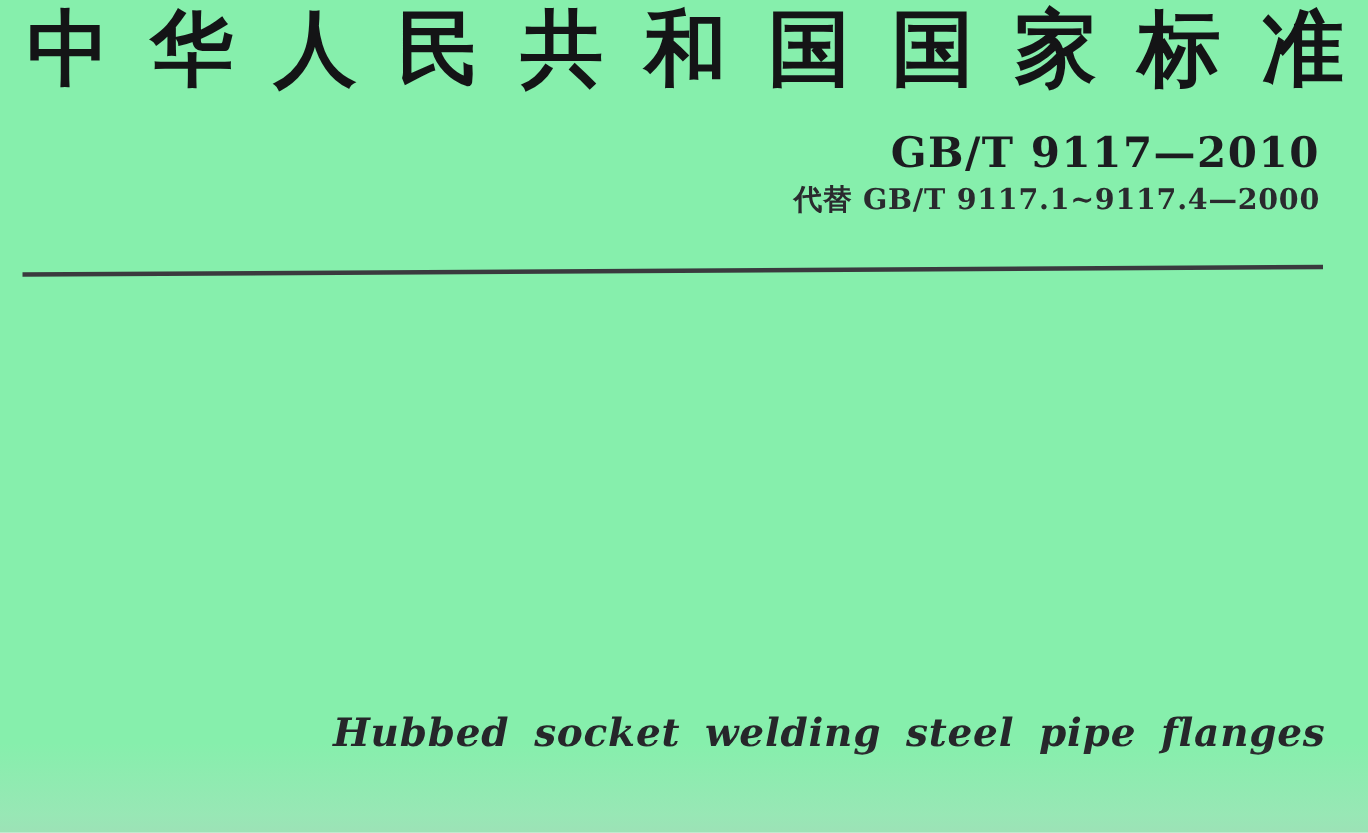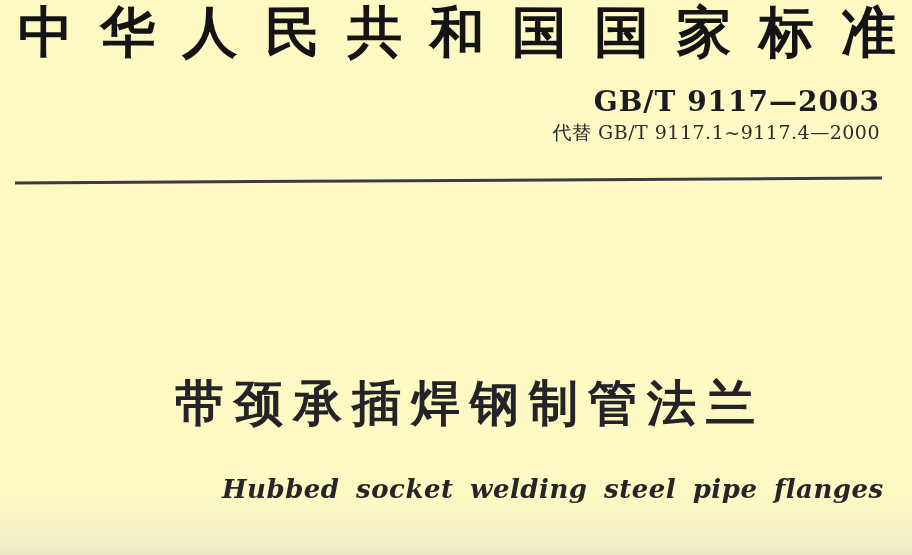--- a/index.html
+++ b/index.html
@@ -2,21 +2,21 @@
 <html><head>
 <meta charset="utf-8">
 <style>
   * { margin: 0; padding: 0; box-sizing: border-box; }
   html, body { background: #e9e9e9; }
   .page {
     position: relative;
     width: 912px;
     height: 555px;
     margin: 0 auto;
-    background: #fef9c3;
+    background: #86efac;
     overflow: hidden;
     font-family: "DejaVu Serif", serif;
     color: #1a1a1c;
   }
   
   .scan-shade {
     position: absolute;
     left: 0; right: 0; bottom: 0;
     height: 60px;
     background: linear-gradient(180deg, rgba(210,212,212,0) 0%, rgba(205,208,208,0.25) 80%, rgba(198,201,201,0.35) 100%);
@@ -46,21 +46,21 @@
   }
   .std-number {
     font-family: "DejaVu Serif", "Liberation Serif", serif;
     font-weight: 700;
     font-size: 28px;
     letter-spacing: 1px;
     line-height: 1.1;
   }
   .replaces-note {
     font-family: "DejaVu Serif", "Liberation Serif", serif;
-    font-weight: 400;
+    font-weight: 700;
     font-size: 19px;
     letter-spacing: 0.5px;
     margin-top: 2px;
     color: #2a2a2e;
   }
   .header-rule {
     position: absolute;
     left: 15px;
     top: 179px;
     width: 867px;
@@ -99,25 +99,24 @@
   }
 </style>
 </head>
 <body>
 
 <div class="page">
 
   <div class="header-title">中华人民共和国国家标准</div>
 
   <div class="std-block">
-    <div class="std-number">GB/T 9117—2003</div>
+    <div class="std-number">GB/T 9117—2010</div>
     <div class="replaces-note">代替 GB/T 9117.1~9117.4—2000</div>
   </div>
 
   <div class="header-rule"></div>
 
-  <div class="title-cn">带颈承插焊钢制管法兰</div>
 
   <div class="title-en">Hubbed socket welding steel pipe flanges</div>
 
   <div class="scan-shade"></div>
 
 </div>
 
 </body></html>

